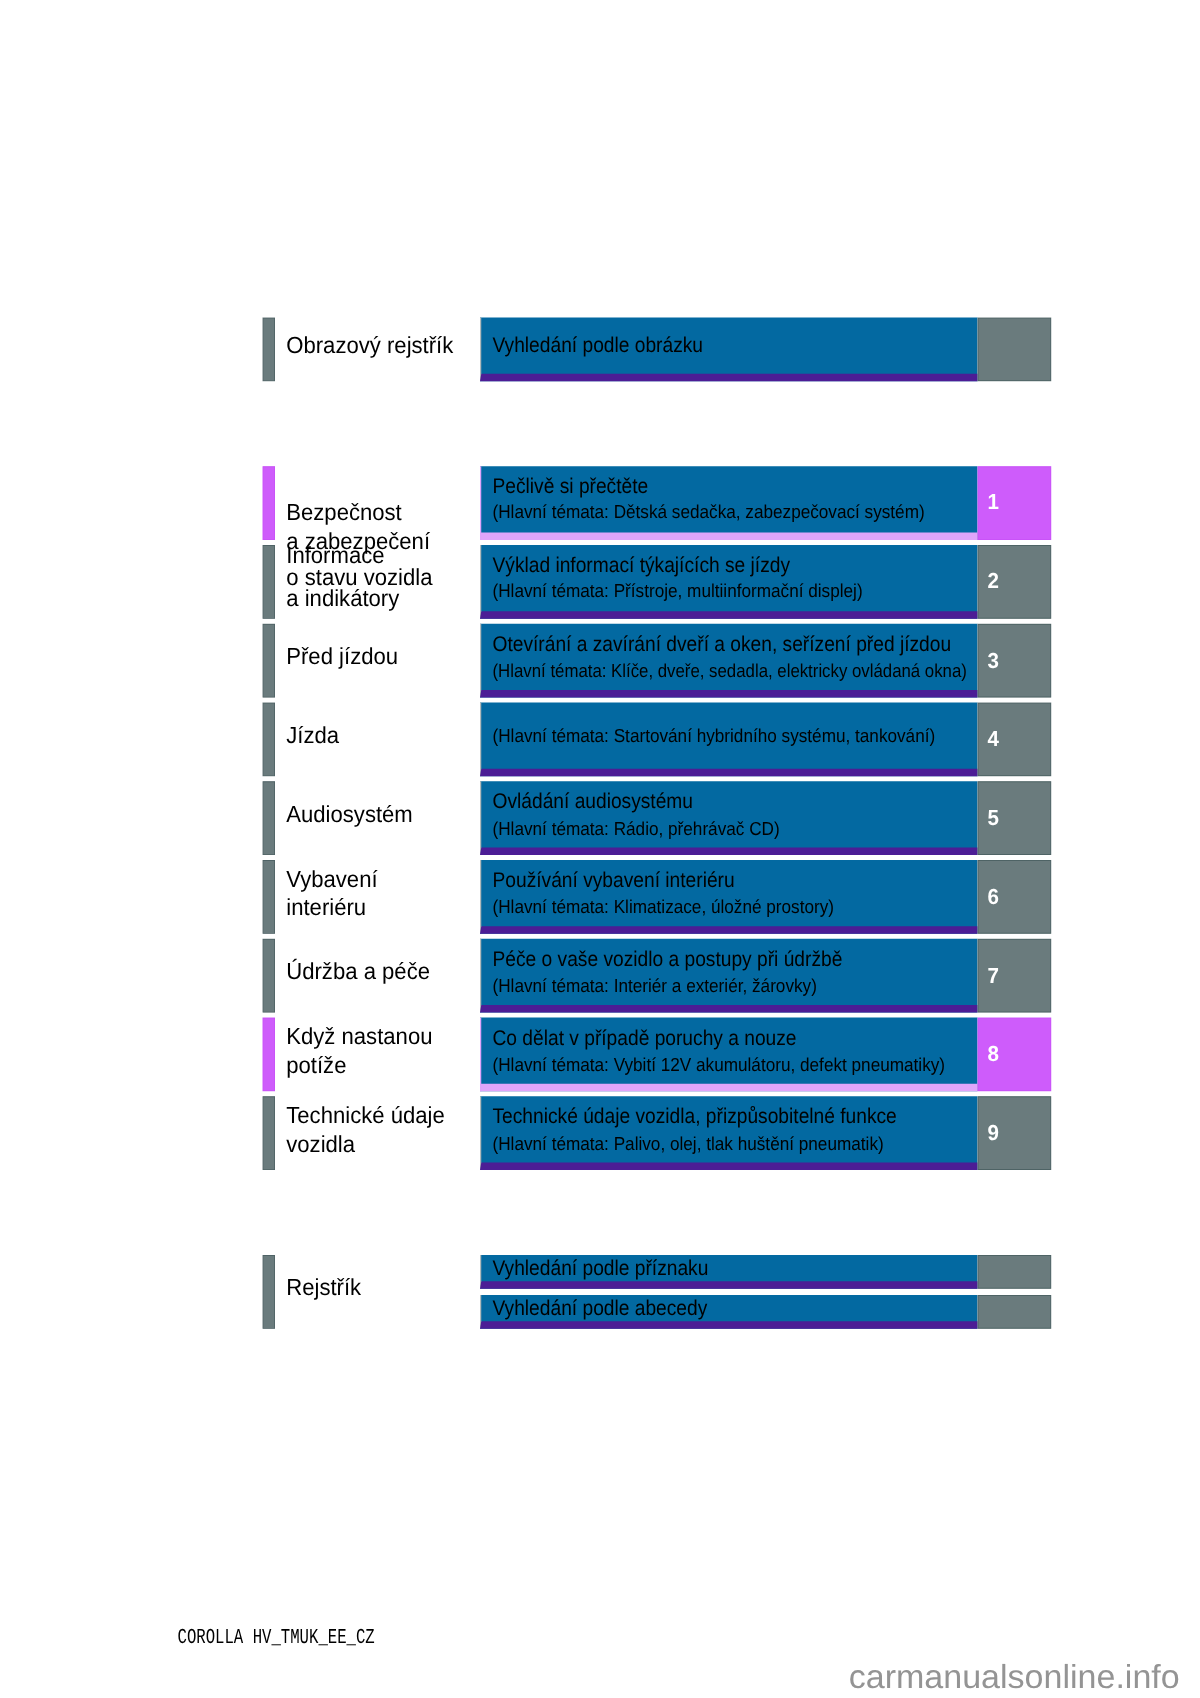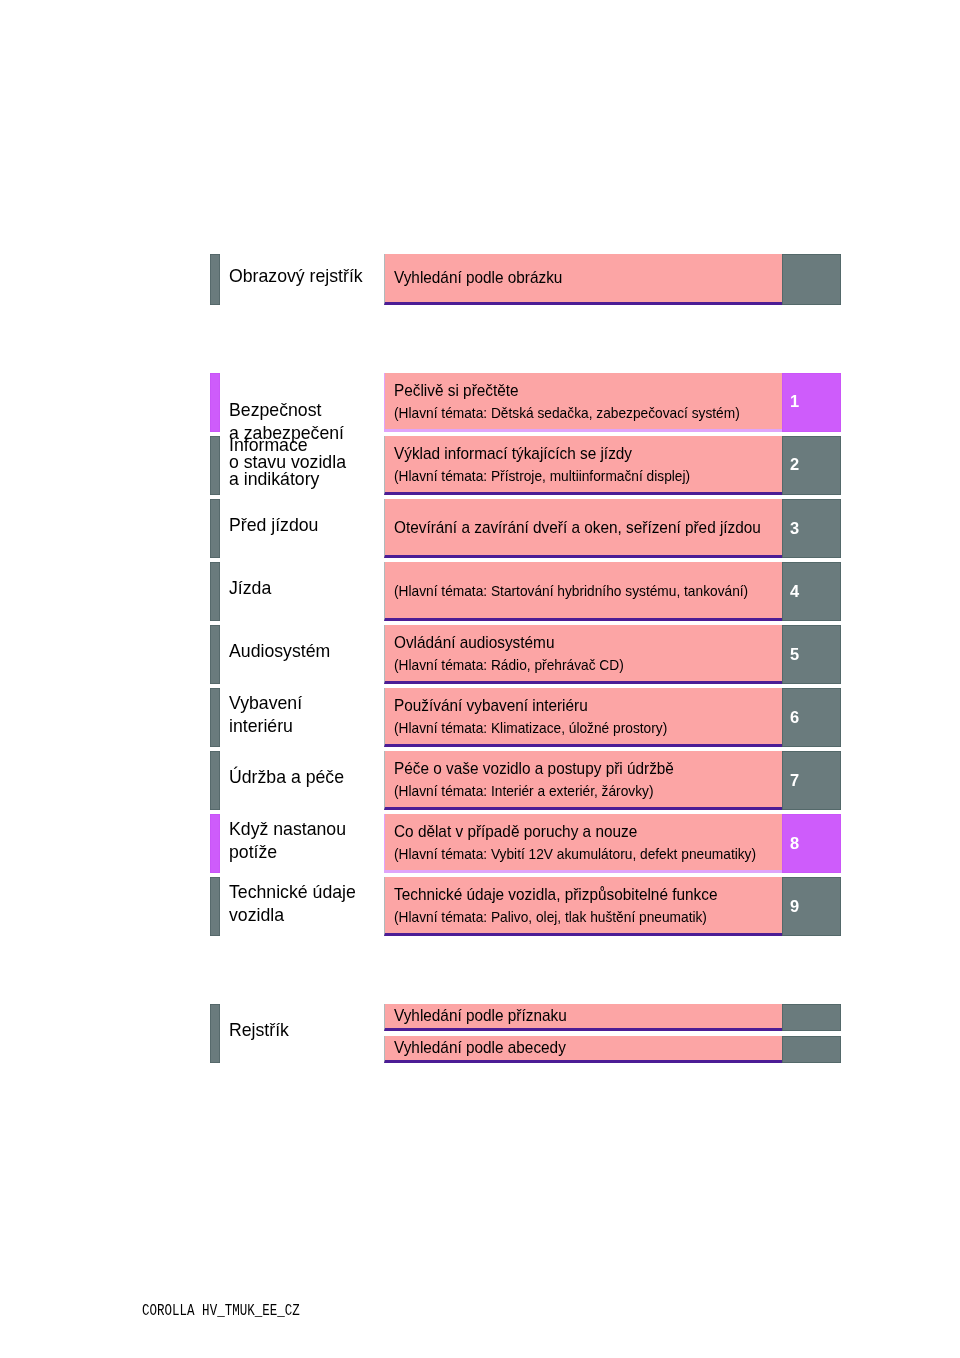--- a/index.html
+++ b/index.html
@@ -17,22 +17,22 @@
 
   
   .label{position:absolute;left:228.9px;width:152px;
          font-weight:normal;font-size:18.6px;line-height:22.4px;
          display:flex;flex-direction:column;justify-content:center;
          transform:translateY(-2.65px);}
   .label.tight{line-height:17.3px;transform:translateY(-4.3px);}
   .label i{font-style:normal;display:block;}
 
   
-  .box{position:absolute;left:384px;width:398px;background:#fca5a5;
-       border-left:1px solid #b0b9bb;border-bottom:3px solid #4c1d95;
+  .box{position:absolute;left:384px;width:398px;background:#0369a1;
+       border-left:1px solid #b0b9bb;border-bottom:6px solid #4c1d95;
        box-sizing:border-box;}
   .box.hl{border-left-color:#dfa5fa;border-bottom-color:#dfa5fa;}
   .boxtxt{position:absolute;left:8.9px;right:2px;top:0;bottom:0;
           display:flex;flex-direction:column;justify-content:center;
           transform:translateY(0.6px);}
   .boxtxt.one{transform:translateY(-0.1px);}
   .ln1{font-size:17px;line-height:21.85px;}
   .ln2{font-size:15px;line-height:21.85px;}
 
   
@@ -119,20 +119,21 @@
         </div>
     </div>
     <div class="chapter-row">
       <div class="bar" style="top:499.00px;height:59.00px"></div>
       <div class="label" style="top:499.00px;height:59.00px">
           <i><span class="s">Před jízdou</span></i>
         </div>
       <div class="box" style="top:499.00px;height:59.00px">
         <div class="boxtxt">
             <div class="ln1"><span class="s">Otevírání a zavírání dveří a oken, seřízení před jízdou</span></div>
+            <div class="ln2 squeeze"><span class="s">(Hlavní témata: Klíče, dveře, sedadla, elektricky ovládaná okna)</span></div>
           </div>
       </div>
       <div class="num" style="top:499.00px;height:59.00px">
           <div class="numtxt">
             <span class="s">3</span>
           </div>
         </div>
     </div>
     <div class="chapter-row">
       <div class="bar" style="top:562.05px;height:58.95px"></div>
@@ -265,13 +266,14 @@
       </div>
       <div class="num" style="top:1036px;height:27px">
           <div class="numtxt">
             <span class="s"></span>
           </div>
         </div>
     </div>
   </section>
 
   <div class="code"><span class="s">COROLLA HV_TMUK_EE_CZ</span></div>
+  <div class="wm"><span>carmanualsonline.info</span></div>
 </div>
 
 </body></html>

